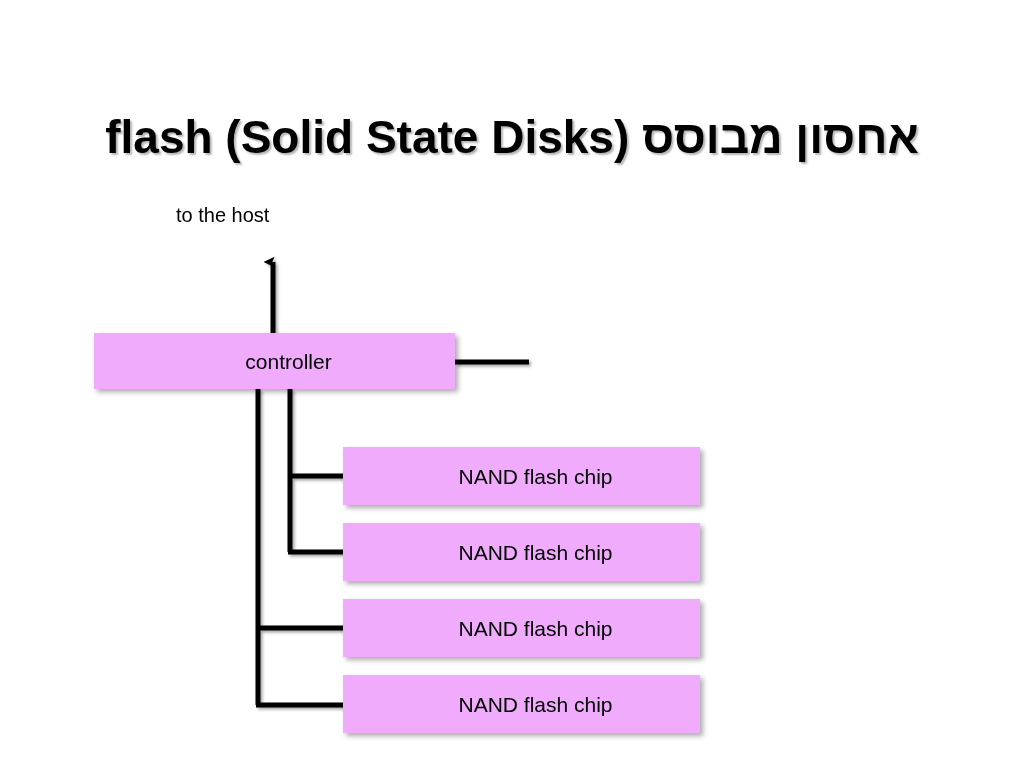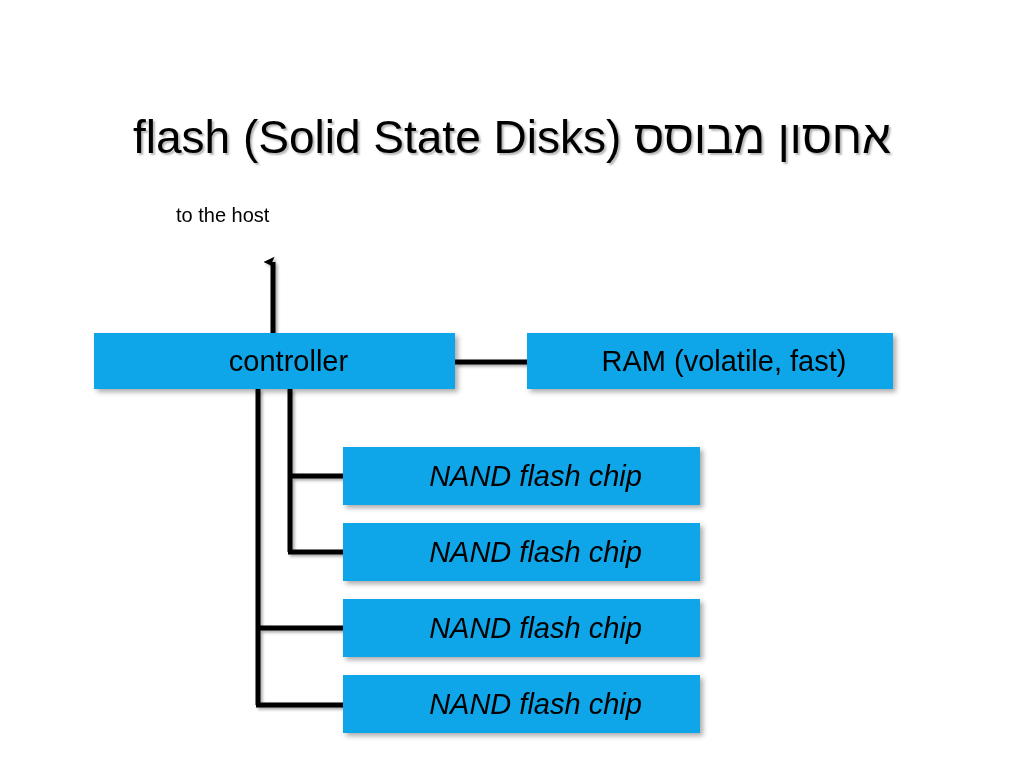--- a/index.html
+++ b/index.html
@@ -26,58 +26,58 @@
     position: absolute;
     left: 28px;
     top: 101px;
     width: 968px;
     height: 72px;
     line-height: 72px;
     text-align: center;
     direction: rtl;
     unicode-bidi: plaintext;
     font-size: 46px;
-    font-weight: 400;
+    font-weight: 700;
     letter-spacing: 0px;
     white-space: nowrap;
     color: #000000;
     text-shadow: 2px 2px 2px rgba(120,120,120,0.55);
   }
 
   
   #host-label {
     position: absolute;
     left: 176px;
     top: 196px;
     font-size: 20px;
     line-height: 38px;
     white-space: nowrap;
     color: #000000;
   }
 
   
   .box {
     position: absolute;
-    background: #0ea5e9;
+    background: #f0abfc;
     box-shadow: 3px 3px 5px rgba(0,0,0,0.33);
     display: flex;
     align-items: center;
     justify-content: center;
-    font-size: 29px;
+    font-size: 21px;
     line-height: 1;
     color: #000000;
     white-space: nowrap;
     box-sizing: border-box;
     padding-left: 28px;
   }
 
   #box-controller { left: 94px;  top: 333px; width: 361px; height: 56px; }
   #box-ram        { left: 527px; top: 333px; width: 366px; height: 56px; }
 
-  .nand-box { left: 343px; width: 357px; height: 58px; font-style: italic; }
+  .nand-box { left: 343px; width: 357px; height: 58px; }
   #box-nand-0 { top: 447px; }
   #box-nand-1 { top: 523px; }
   #box-nand-2 { top: 599px; }
   #box-nand-3 { top: 675px; }
 
   
   #wires {
     position: absolute;
     left: 0;
     top: 0;
@@ -116,20 +116,19 @@
       <line x1="288" y1="552" x2="345" y2="552"></line>
 
       <line x1="258" y1="389" x2="258" y2="705"></line>
       <line x1="256" y1="628" x2="345" y2="628"></line>
       <line x1="256" y1="705" x2="345" y2="705"></line>
     </g>
   </svg>
 
   <div class="box" id="box-controller">controller</div>
 
-  <div class="box" id="box-ram">RAM (volatile, fast)</div>
 
   <div class="box nand-box" id="box-nand-0">NAND flash chip</div>
   <div class="box nand-box" id="box-nand-1">NAND flash chip</div>
   <div class="box nand-box" id="box-nand-2">NAND flash chip</div>
   <div class="box nand-box" id="box-nand-3">NAND flash chip</div>
 
 </div>
 
 </body></html>

